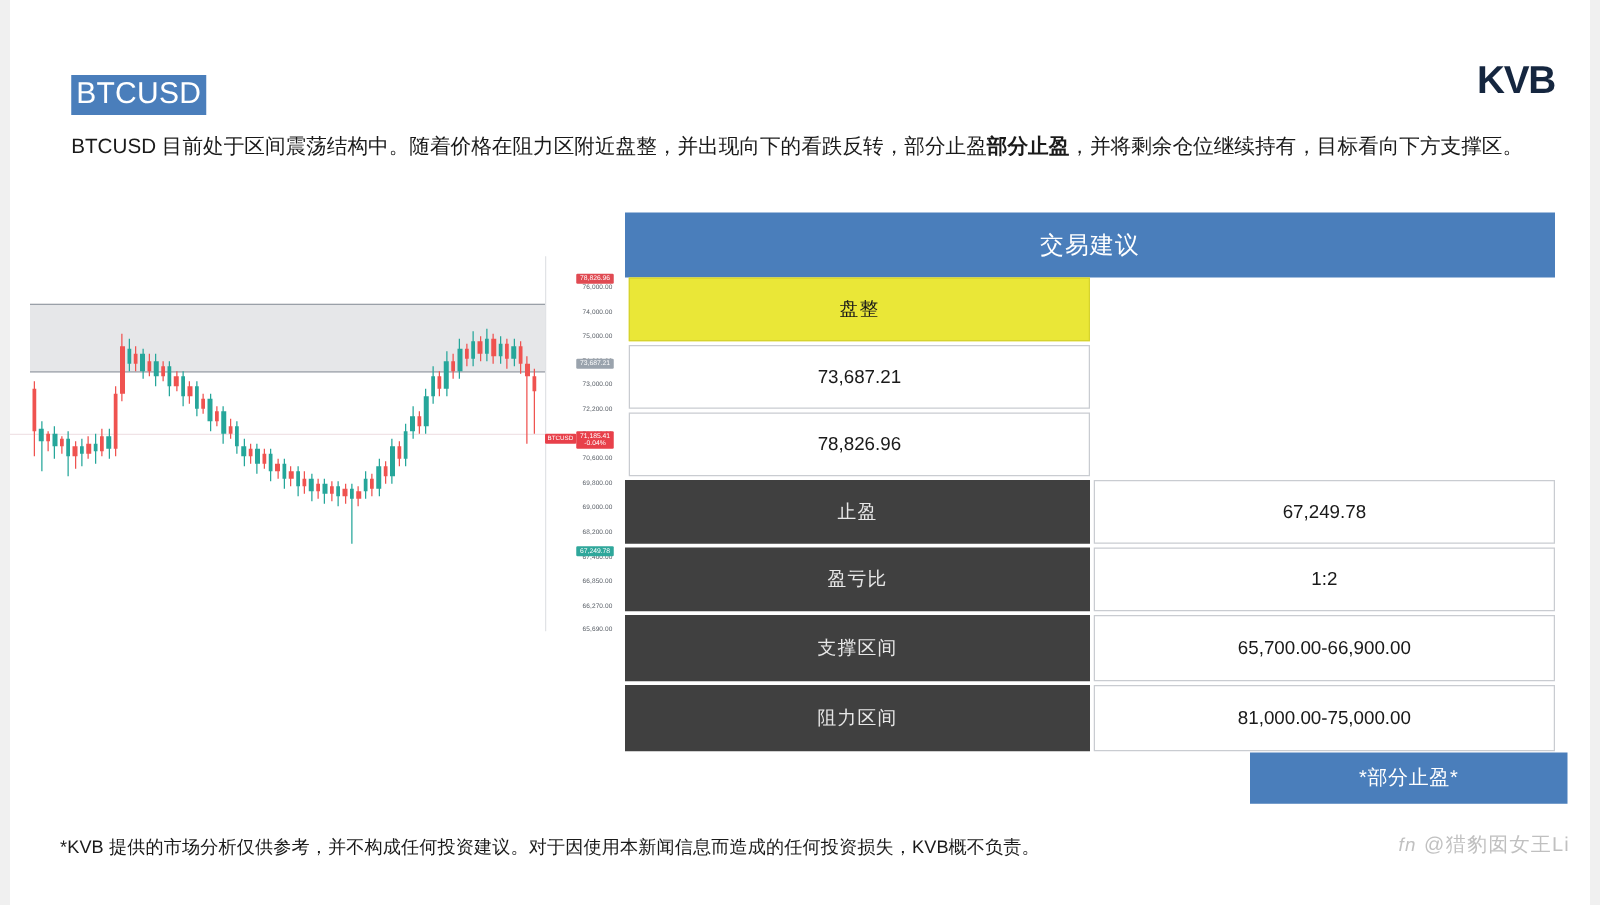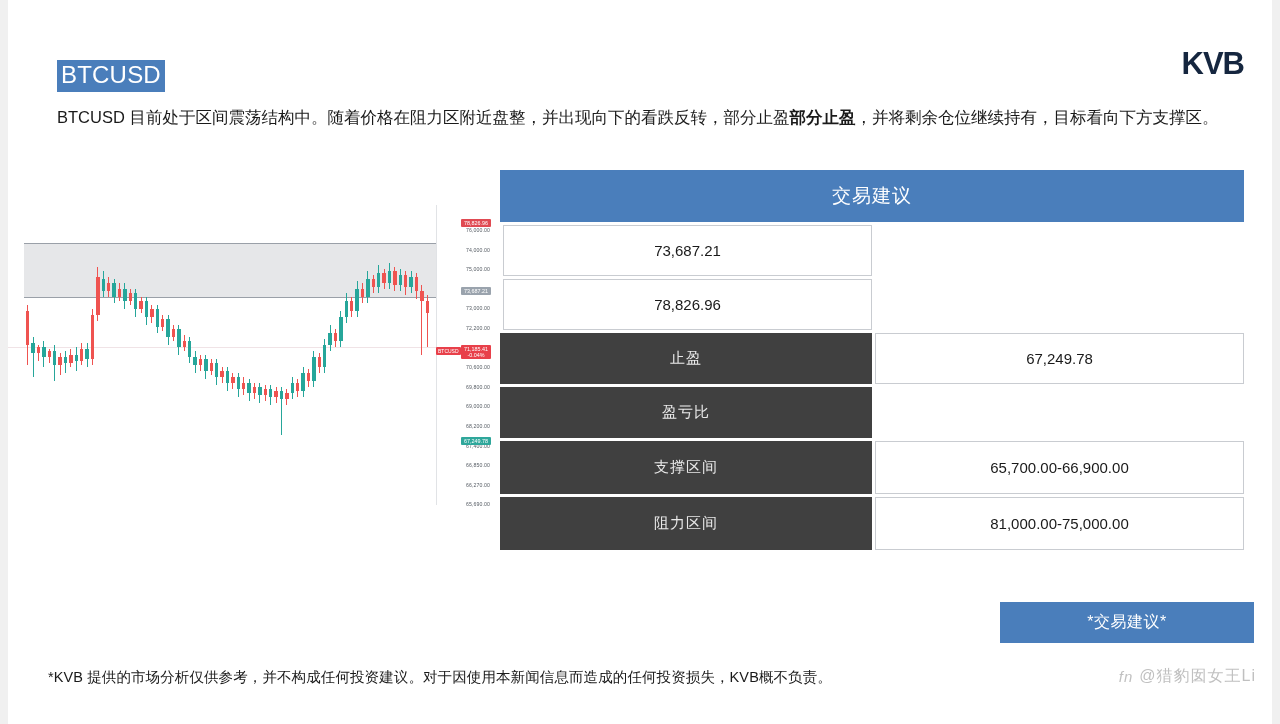--- a/index.html
+++ b/index.html
@@ -365,45 +365,47 @@
         </div>
         <div class="axis-badge tp" style="top: 232px;">67,249.78</div>
       </div>
   <div class="last-tag" style="left: 428px; top: 142px;">BTCUSD</div>
     </div>
 
   <div class="tbl-head">交易建议</div>
 
   <div class="rows" id="tbl-rows">
       <div class="row">
+        <div class="cell-r highlight">盘整</div>
       </div>
       <div class="row">
         <div class="cell-r">73,687.21</div>
       </div>
       <div class="row">
         <div class="cell-r">78,826.96</div>
       </div>
       <div class="row">
         <div class="cell-l">止盈</div>
         <div class="cell-r">67,249.78</div>
       </div>
       <div class="row">
         <div class="cell-l">盈亏比</div>
+        <div class="cell-r">1:2</div>
       </div>
       <div class="row tall">
         <div class="cell-l">支撑区间</div>
         <div class="cell-r">65,700.00-66,900.00</div>
       </div>
       <div class="row tall">
         <div class="cell-l">阻力区间</div>
         <div class="cell-r">81,000.00-75,000.00</div>
       </div>
     </div>
 
-  <div class="disc-btn">*交易建议*</div>
+  <div class="disc-btn">*部分止盈*</div>
 
   <div class="footer">*KVB 提供的市场分析仅供参考，并不构成任何投资建议。对于因使用本新闻信息而造成的任何投资损失，KVB概不负责。</div>
 
   <div class="watermark">
     <span class="wm-ico">fn</span>
     <span>@猎豹囡女王Li</span>
   </div>
 
 </div>
 

